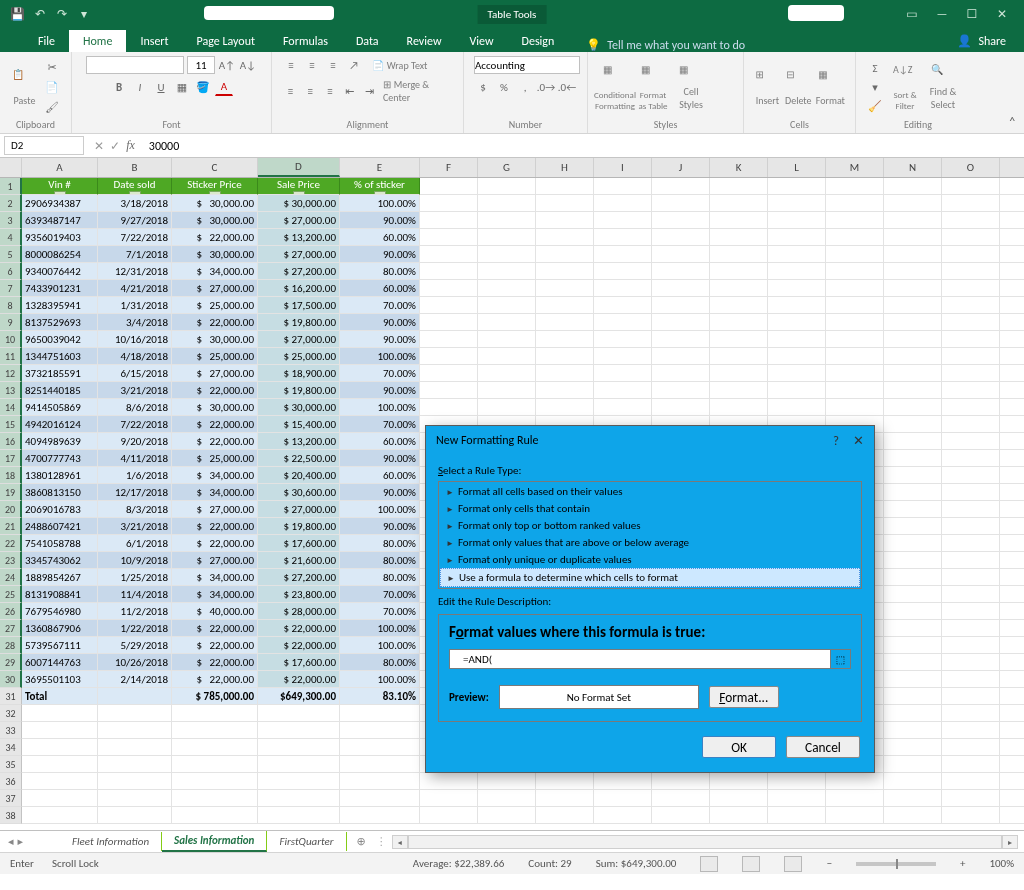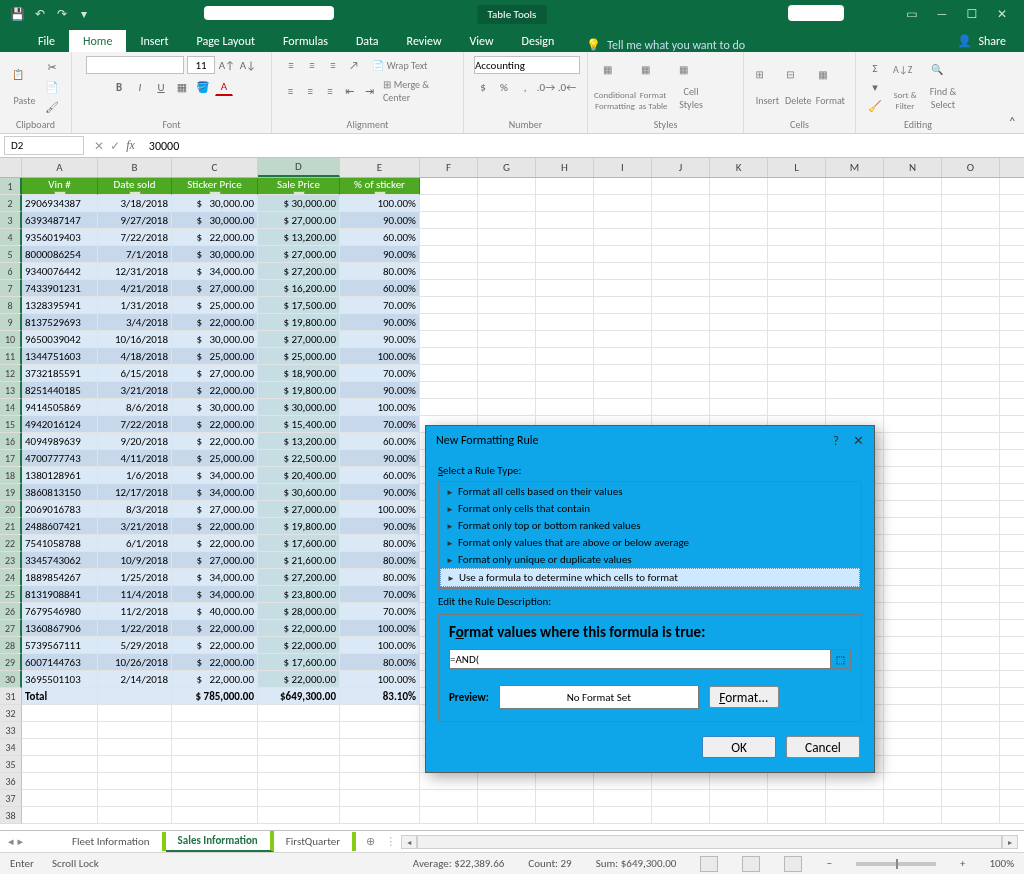--- a/index.html
+++ b/index.html
@@ -75,33 +75,33 @@
   .dialog .lbl { font-size: 11px; margin: 6px 0 4px; }
   .dialog .lbl .ul { text-decoration: underline; }
   .rule-list { border: 1px solid #7a7a7a; padding: 1px; }
   .rule-list .opt { padding: 2px 6px; font-size: 11px; display: flex; align-items: center; gap: 4px; }
   .rule-list .opt.sel { background: #cde8ff; border: 1px dotted #4a90e2; }
   .rule-list .opt::before { content: "►"; font-size: 8px; color: #333; }
   .desc-box { border: 1px solid #7a7a7a; padding: 8px 10px 12px; margin-top: 6px; }
   .desc-box .ftitle { font-weight: bold; font-size: 15px; margin-bottom: 8px; }
   .desc-box .ftitle .ul { text-decoration: underline; }
   .formula-input { display: flex; }
-  .formula-input input { flex: 1; border: 1px solid #7a7a7a; padding: 2px 0; font-size: 11px; height: 20px; }
+  .formula-input input { flex: 1; border: 1px solid #7a7a7a; padding: 2px 13px; font-size: 11px; height: 20px; }
   .formula-input .coll { width: 20px; height: 20px; border: 1px solid #7a7a7a; border-left: none; display: flex; align-items: center; justify-content: center; font-size: 10px; }
   .preview-row { display: flex; align-items: center; gap: 10px; margin-top: 16px; }
   .preview-row .pv { border: 1px solid #7a7a7a; width: 200px; height: 24px; display: flex; align-items: center; justify-content: center; background: #fff; }
   .preview-row button { width: 70px; height: 22px; border: 1px solid #888; background: #efefef; border-radius: 2px; }
   .dlg-buttons { display: flex; justify-content: flex-end; gap: 10px; padding: 0 14px 14px; }
   .dlg-buttons button { width: 74px; height: 22px; border: 1px solid #888; background: #efefef; border-radius: 2px; }
   .dlg-buttons button.primary { border: 1.5px solid #3b82c4; }
 
   
   .sheet-tabs { height: 22px; background: #fff; border-top: 1px solid #c0c0c0; display: flex; align-items: center; font-size: 11px; }
   .sheet-tabs .nav { width: 60px; display: flex; gap: 4px; padding: 0 8px; color: #888; }
-  .sheet-tabs .stab { padding: 3px 12px; border-right: 4px solid #84cc16; color: #555; }
+  .sheet-tabs .stab { padding: 3px 12px; border-right: 1px solid #84cc16; color: #555; font-style: italic; }
   .sheet-tabs .stab.active { color: #217346; font-weight: 600; border-bottom: 2px solid #217346; }
   .sheet-tabs .add { padding: 0 10px; color: #888; }
   .sheet-tabs .scroll { margin: 0 6px; flex: 1; height: 12px; display: flex; align-items: center; }
   .sheet-tabs .scroll .track { flex: 1; height: 14px; border: 1px solid #cfcfcf; background: #f1f1f1; position: relative; }
   .sheet-tabs .scroll .arrow { width: 16px; height: 14px; border: 1px solid #cfcfcf; background: #f1f1f1; display: flex; align-items: center; justify-content: center; font-size: 8px; color: #666; }
 
   
   .status { height: 22px; background: #f3f3f3; border-top: 1px solid #d4d4d4; display: flex; align-items: center; padding: 0 10px; font-size: 11px; color: #555; gap: 18px; }
   .status .right { margin-left: auto; display: flex; align-items: center; gap: 24px; }
   .status .zoom-track { width: 80px; height: 4px; background: #c6c6c6; position: relative; }

